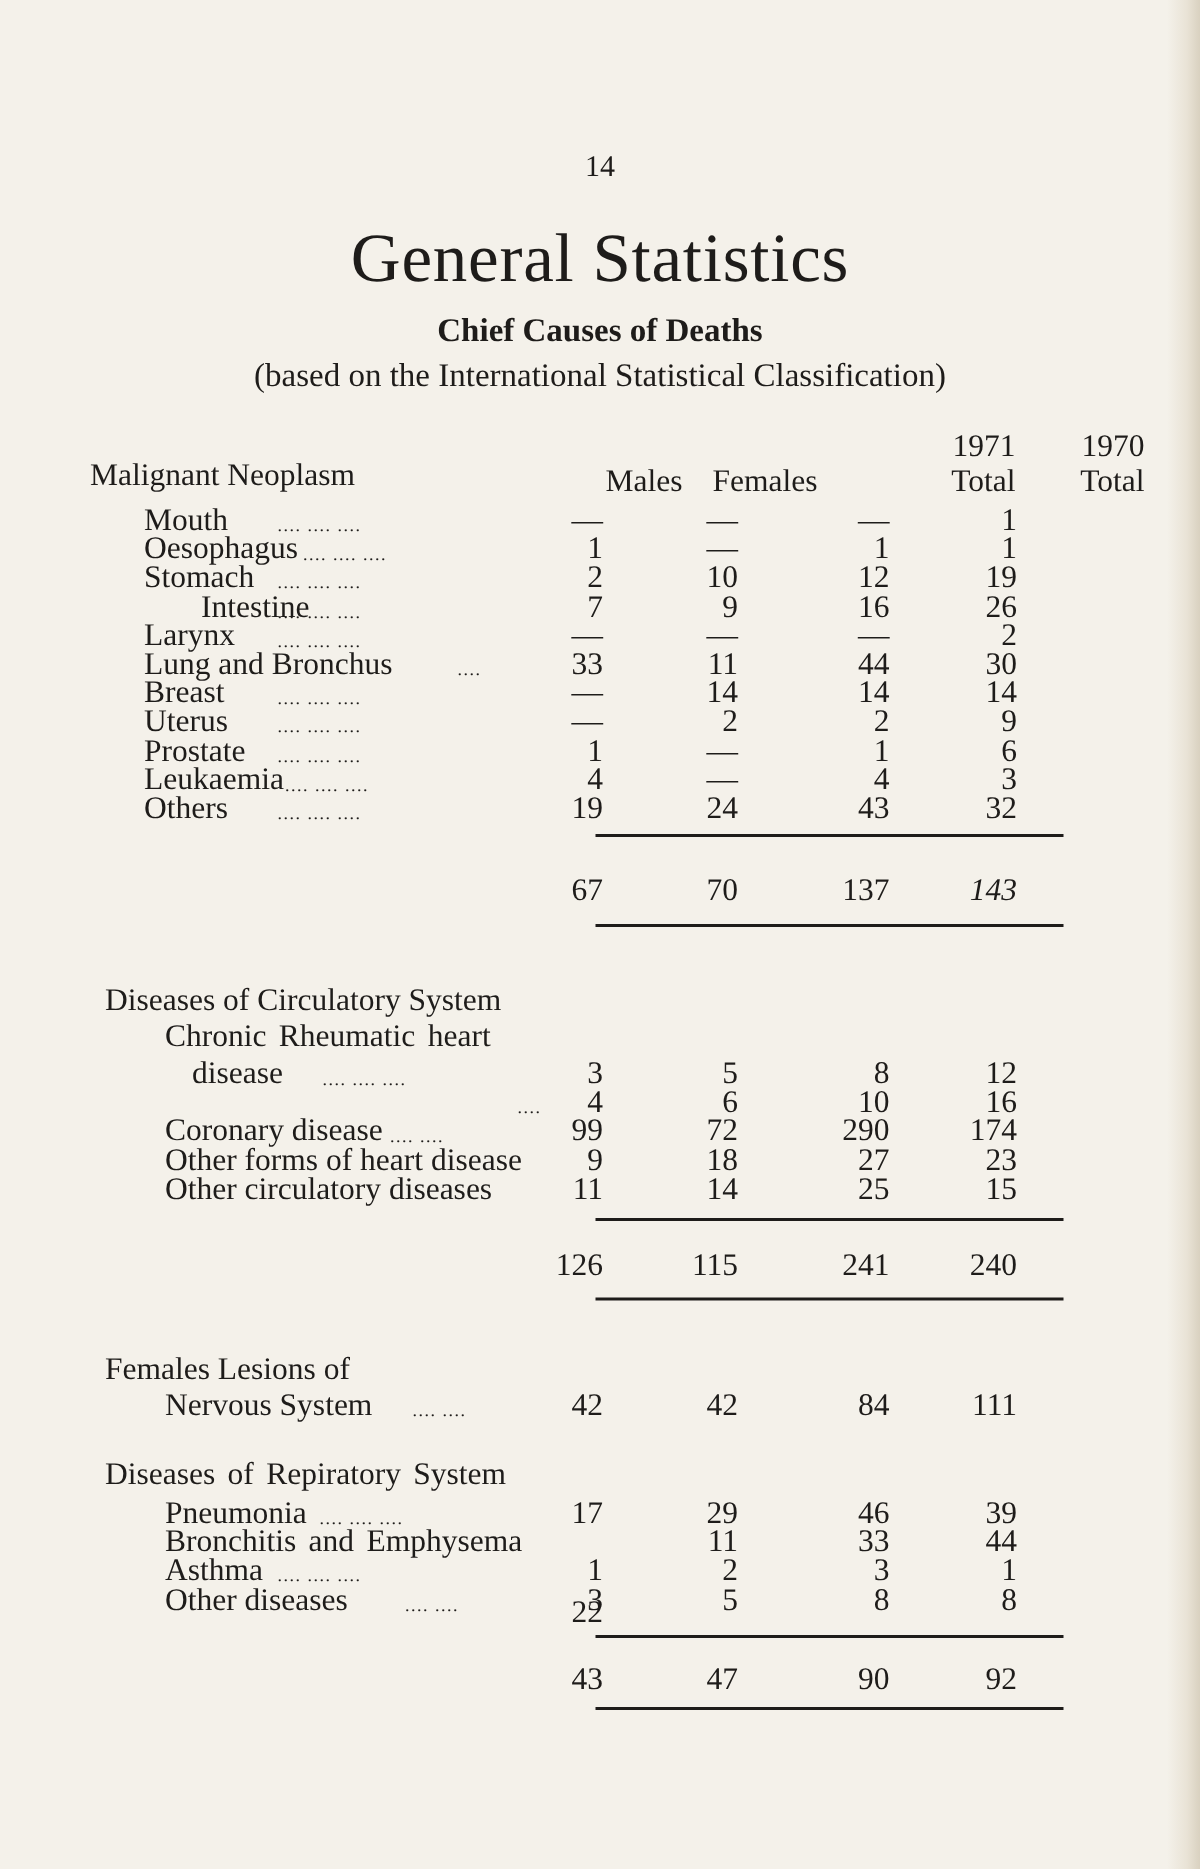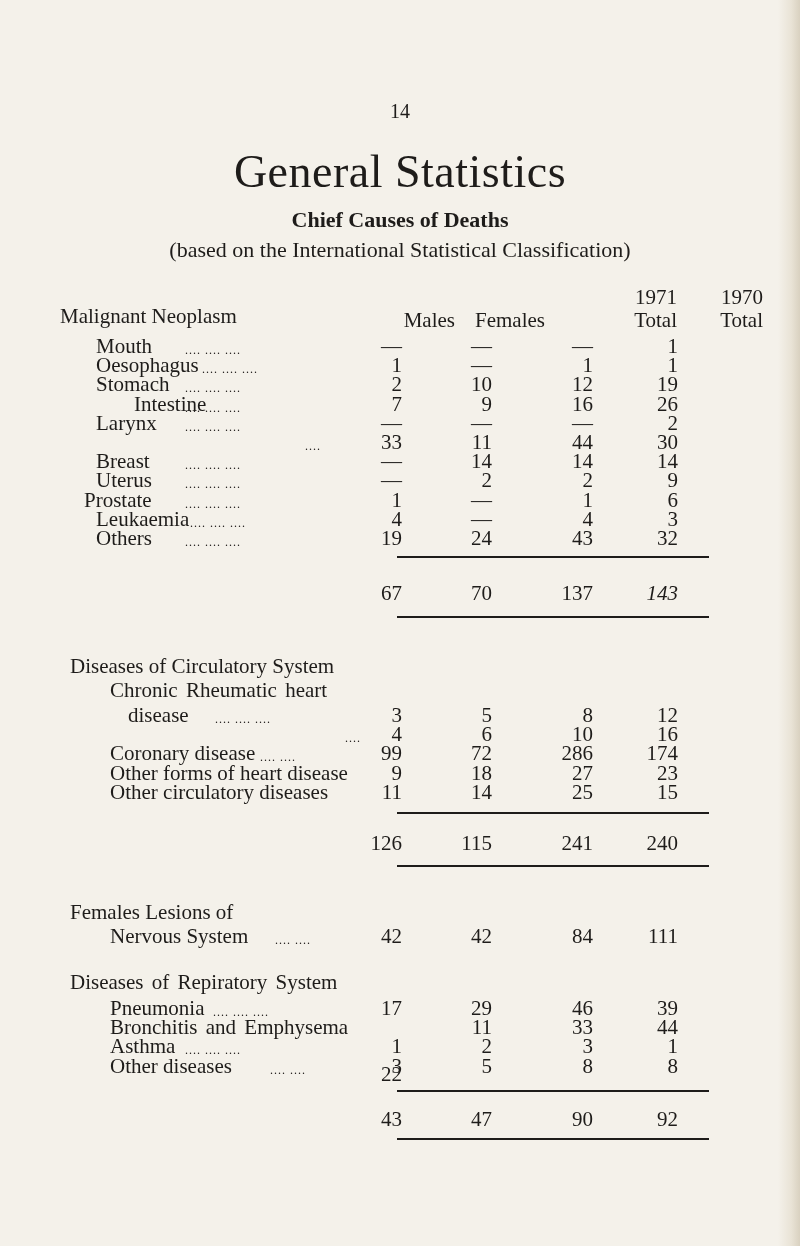--- a/index.html
+++ b/index.html
@@ -76,20 +76,21 @@
     </div>
     <div class="row" style="top:409.79999999999995px;">
       <span class="lbl" style="left:96px;">Larynx</span>
       <span class="n" style="left:342px;">—</span>
       <span class="n" style="left:432px;">—</span>
       <span class="n" style="left:533px;">—</span>
       <span class="n" style="left:618px;">2</span>
       <span class="dots" style="left:185px;top:4px;">....      ....      ....</span>
     </div>
     <div class="row" style="top:428.99999999999994px;">
+      <span class="lbl" style="left:96px;">Lung and Bronchus</span>
       <span class="n" style="left:342px;">33</span>
       <span class="n" style="left:432px;">11</span>
       <span class="n" style="left:533px;">44</span>
       <span class="n" style="left:618px;">30</span>
       <span class="dots" style="left:305px;top:4px;">....</span>
     </div>
     <div class="row" style="top:448.19999999999993px;">
       <span class="lbl" style="left:96px;">Breast</span>
       <span class="n" style="left:342px;">—</span>
       <span class="n" style="left:432px;">14</span>
@@ -99,21 +100,21 @@
     </div>
     <div class="row" style="top:467.3999999999999px;">
       <span class="lbl" style="left:96px;">Uterus</span>
       <span class="n" style="left:342px;">—</span>
       <span class="n" style="left:432px;">2</span>
       <span class="n" style="left:533px;">2</span>
       <span class="n" style="left:618px;">9</span>
       <span class="dots" style="left:185px;top:4px;">....      ....      ....</span>
     </div>
     <div class="row" style="top:486.5999999999999px;">
-      <span class="lbl" style="left:84px;">Prostate</span>
+      <span class="lbl" style="left:96px;">Prostate</span>
       <span class="n" style="left:342px;">1</span>
       <span class="n" style="left:432px;">—</span>
       <span class="n" style="left:533px;">1</span>
       <span class="n" style="left:618px;">6</span>
       <span class="dots" style="left:185px;top:4px;">....      ....      ....</span>
     </div>
     <div class="row" style="top:505.7999999999999px;">
       <span class="lbl" style="left:96px;">Leukaemia</span>
       <span class="n" style="left:342px;">4</span>
       <span class="n" style="left:432px;">—</span>
@@ -151,21 +152,21 @@
       <span class="n" style="left:342px;">4</span>
       <span class="n" style="left:432px;">6</span>
       <span class="n" style="left:533px;">10</span>
       <span class="n" style="left:618px;">16</span>
       <span class="dots" style="left:345px;top:4px;">....</span>
     </div>
     <div class="row" style="top:740.4000000000001px;">
       <span class="lbl" style="left:110px;">Coronary disease</span>
       <span class="n" style="left:342px;">99</span>
       <span class="n" style="left:432px;">72</span>
-      <span class="n" style="left:533px;">286</span>
+      <span class="n" style="left:533px;">290</span>
       <span class="n" style="left:618px;">174</span>
       <span class="dots" style="left:260px;top:4px;">....     ....</span>
     </div>
     <div class="row" style="top:759.6000000000001px;">
       <span class="lbl" style="left:110px;">Other forms of heart disease</span>
       <span class="n" style="left:342px;">9</span>
       <span class="n" style="left:432px;">18</span>
       <span class="n" style="left:533px;">27</span>
       <span class="n" style="left:618px;">23</span>
     </div>

